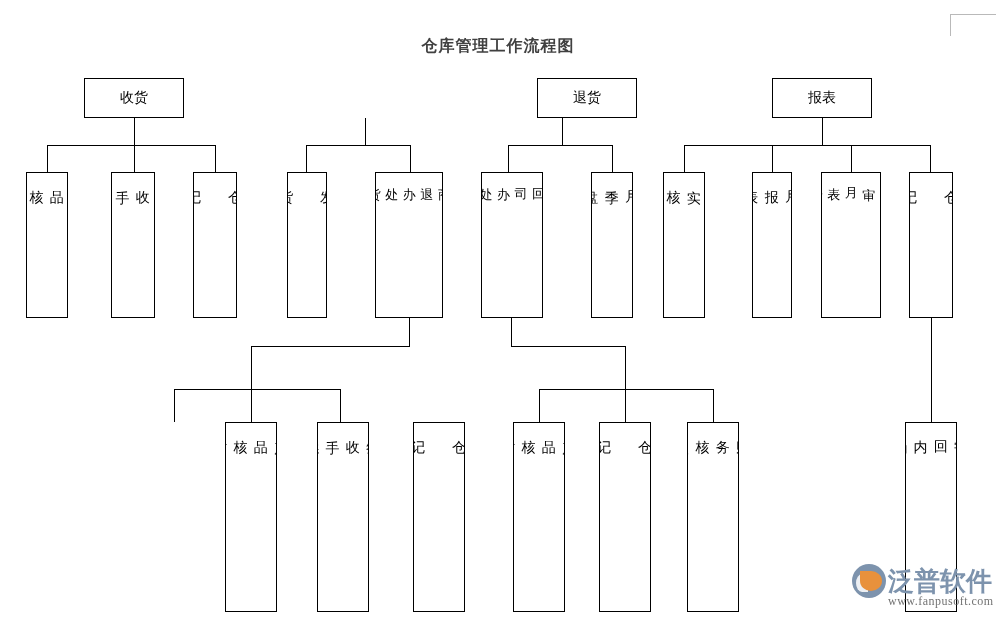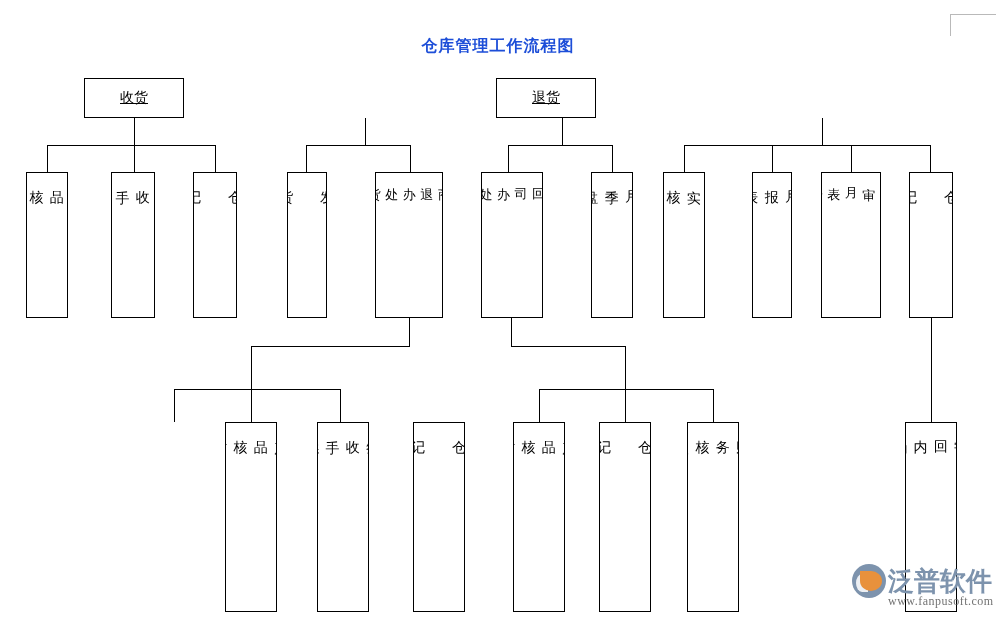--- a/index.html
+++ b/index.html
@@ -14,38 +14,37 @@
 
   
   .crop-mark{position:absolute;background:#b9b9b9;}
 
   .title{
     position:absolute;
     left:0;top:36px;width:996px;
     text-align:center;
     font-size:16px;
     font-weight:bold;
-    color:#1d4ed8;
+    color:#404040;
     letter-spacing:1px;
     font-family:"DejaVu Sans","Liberation Sans",sans-serif;
   }
 
   .node{
     position:absolute;
     border:1px solid #000;
     background:#fff;
     box-sizing:border-box;
     overflow:hidden;
   }
   
   .node.h{
     display:flex;align-items:center;justify-content:center;
     font-size:14px;color:#000;
     font-family:"DejaVu Sans","Liberation Sans",sans-serif;
-    text-decoration:underline;
   }
   
   .node.v{
     display:flex;
     align-items:flex-start;
     justify-content:center;
     padding-top:6px;
   }
   .vtext{
     writing-mode:vertical-rl;
@@ -108,22 +107,25 @@
 <div id="canvas">
 
   <div class="crop-mark" style="left:950px;top:14px;width:46px;height:1px;"></div>
   <div class="crop-mark" style="left:950px;top:14px;width:1px;height:22px;"></div>
 
   <div class="title">仓库管理工作流程图</div>
 
   <div class="node h" style="left:84px;top:78px;width:100px;height:40px;">
     <span>收货</span>
   </div>
-  <div class="node h" style="left:496px;top:78px;width:100px;height:40px;">
+  <div class="node h" style="left:537px;top:78px;width:100px;height:40px;">
     <span>退货</span>
+  </div>
+  <div class="node h" style="left:772px;top:78px;width:100px;height:40px;">
+    <span>报表</span>
   </div>
 
   <div class="line vt" style="left:134px;top:118px;height:27px;"></div>
   <div class="line hz" style="left:47px;top:145px;width:168px;"></div>
   <div class="line vt" style="left:47px;top:145px;height:27px;"></div>
   <div class="line vt" style="left:134px;top:145px;height:27px;"></div>
   <div class="line vt" style="left:215px;top:145px;height:27px;"></div>
 
   <div class="node v" style="left:26px;top:172px;width:42px;height:146px;">
     <span class="vtext">产

